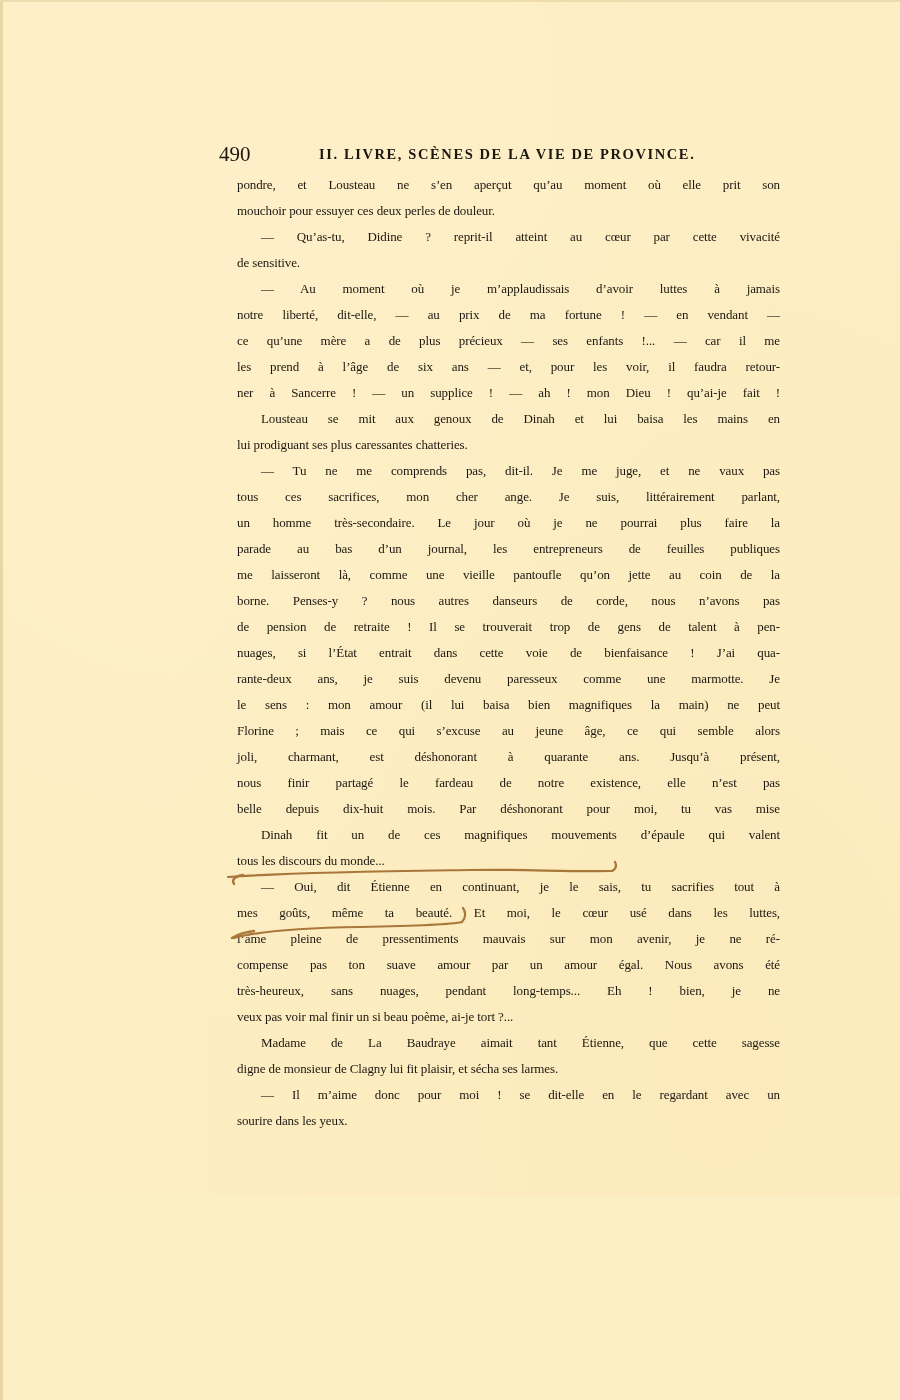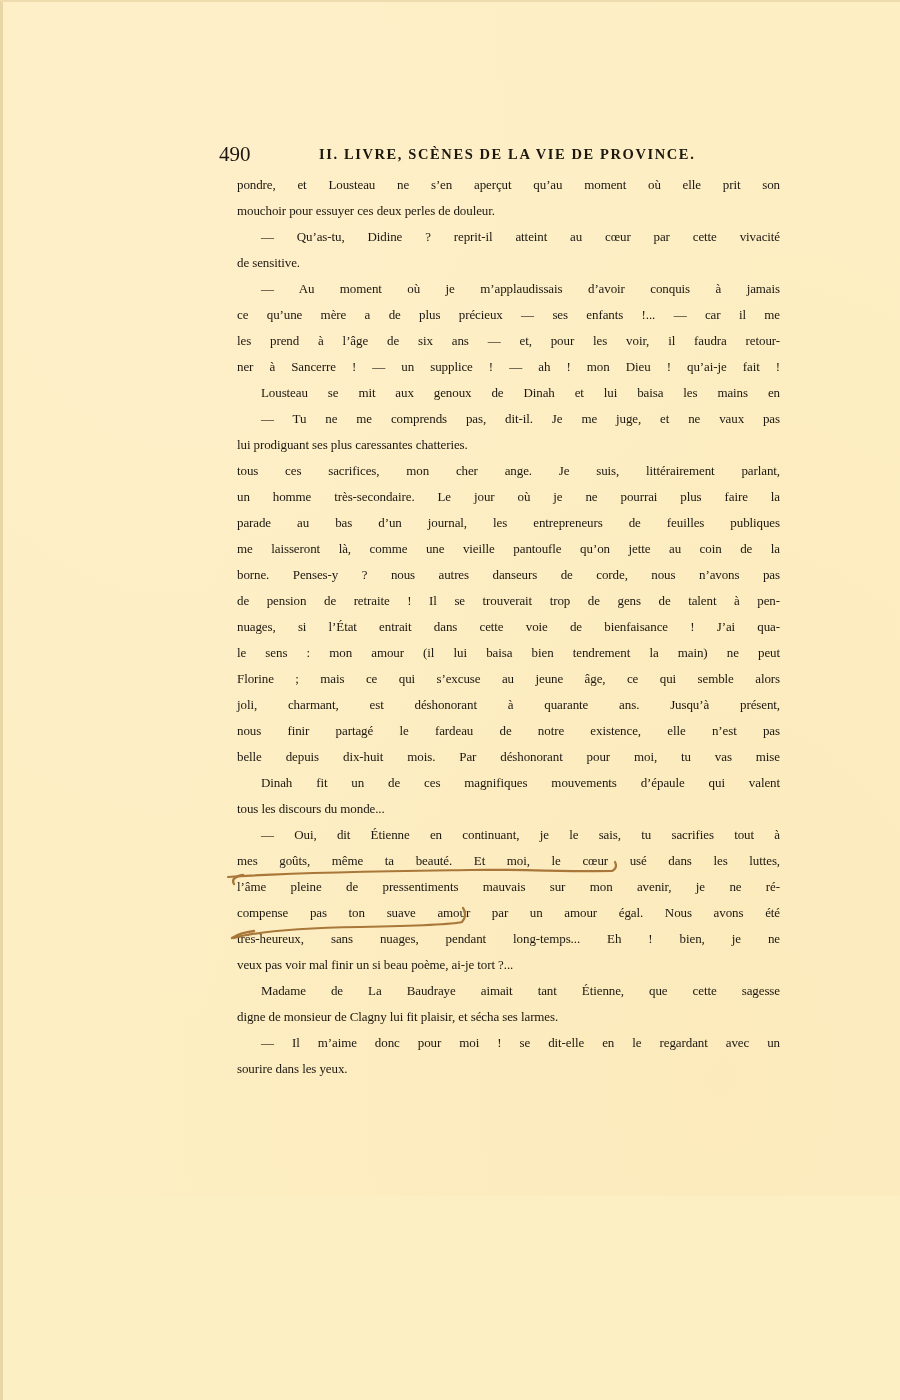--- a/index.html
+++ b/index.html
@@ -98,35 +98,37 @@
   <div class="header">
     <span class="page-number">490</span>
     <span class="running-head">II. LIVRE, SCÈNES DE LA VIE DE PROVINCE.</span>
   </div>
 
   <div class="text-block" id="text-block">
       <span class="line">pondre, et Lousteau ne s’en aperçut qu’au moment où elle prit son</span>
       <span class="line last">mouchoir pour essuyer ces deux perles de douleur.</span>
       <span class="line indent">— Qu’as-tu, Didine ? reprit-il atteint au cœur par cette vivacité</span>
       <span class="line last">de sensitive.</span>
-      <span class="line indent">— Au moment où je m’applaudissais d’avoir conquis à jamais</span>
+      <span class="line indent">— Au moment où je m’applaudissais d’avoir luttes à jamais</span>
+      <span class="line">notre liberté, dit-elle, — au prix de ma fortune ! — en vendant —</span>
       <span class="line">ce qu’une mère a de plus précieux — ses enfants !... — car il me</span>
       <span class="line">les prend à l’âge de six ans — et, pour les voir, il faudra retour-</span>
       <span class="line">ner à Sancerre ! — un supplice ! — ah ! mon Dieu ! qu’ai-je fait !</span>
       <span class="line indent">Lousteau se mit aux genoux de Dinah et lui baisa les mains en</span>
+      <span class="line last">lui prodiguant ses plus caressantes chatteries.</span>
       <span class="line indent">— Tu ne me comprends pas, dit-il. Je me juge, et ne vaux pas</span>
-      <span class="line last">lui prodiguant ses plus caressantes chatteries.</span>
       <span class="line">tous ces sacrifices, mon cher ange. Je suis, littérairement parlant,</span>
       <span class="line">un homme très-secondaire. Le jour où je ne pourrai plus faire la</span>
       <span class="line">parade au bas d’un journal, les entrepreneurs de feuilles publiques</span>
       <span class="line">me laisseront là, comme une vieille pantoufle qu’on jette au coin de la</span>
       <span class="line">borne. Penses-y ? nous autres danseurs de corde, nous n’avons pas</span>
       <span class="line">de pension de retraite ! Il se trouverait trop de gens de talent à pen-</span>
       <span class="line">nuages, si l’État entrait dans cette voie de bienfaisance ! J’ai qua-</span>
-      <span class="line">le sens : mon amour (il lui baisa bien tendrement la main) ne peut</span>
+      <span class="line">rante-deux ans, je suis devenu paresseux comme une marmotte. Je</span>
+      <span class="line">le sens : mon amour (il lui baisa bien magnifiques la main) ne peut</span>
       <span class="line">Florine ; mais ce qui s’excuse au jeune âge, ce qui semble alors</span>
       <span class="line">joli, charmant, est déshonorant à quarante ans. Jusqu’à présent,</span>
       <span class="line">nous finir partagé le fardeau de notre existence, elle n’est pas</span>
       <span class="line">belle depuis dix-huit mois. Par déshonorant pour moi, tu vas mise</span>
       <span class="line indent">Dinah fit un de ces magnifiques mouvements d’épaule qui valent</span>
       <span class="line last">tous les discours du monde...</span>
       <span class="line indent">— Oui, dit Étienne en continuant, je le sais, tu sacrifies tout à</span>
       <span class="line">mes goûts, même ta beauté. Et moi, le cœur usé dans les luttes,</span>
       <span class="line">l’âme pleine de pressentiments mauvais sur mon avenir, je ne ré-</span>
       <span class="line">compense pas ton suave amour par un amour égal. Nous avons été</span>

